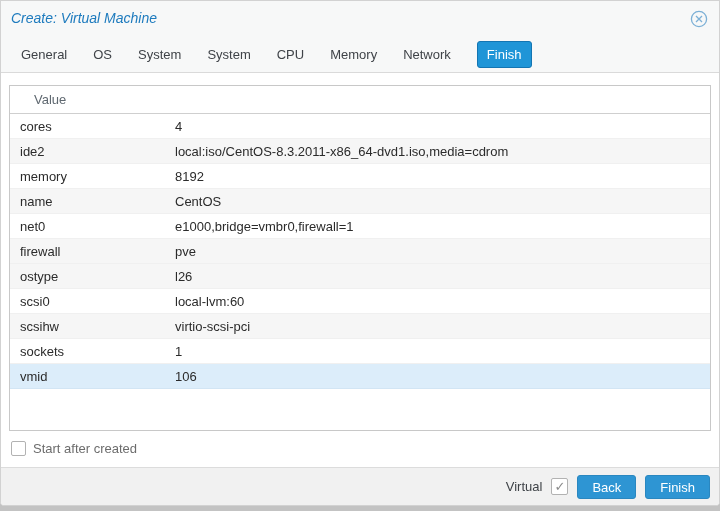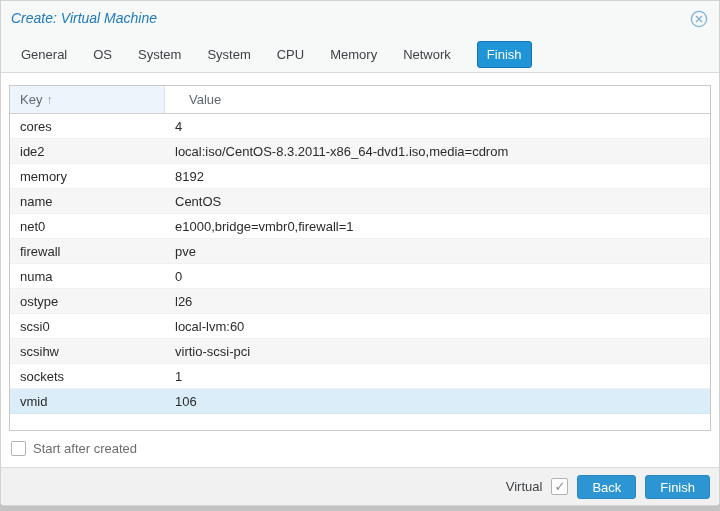--- a/index.html
+++ b/index.html
@@ -87,24 +87,20 @@
           <span class="tab">CPU</span>
           <span class="tab">Memory</span>
           <span class="tab">Network</span>
           <span class="tab active">Finish</span>
         </div>
     </div>
 
     <div class="body">
       <div class="kv-table">
         <div class="thead">
-          <div class="th th-key">
-            <span>Key</span>
-            <span class="sort-arrow">↑</span>
-          </div>
           <div class="th th-value">
             <span>Value</span>
           </div>
         </div>
         <div id="rows">
             <div class="row">
               <div class="td-key">cores</div>
               <div class="td-value">4</div>
             </div>
             <div class="row stripe">
@@ -119,24 +115,20 @@
               <div class="td-key">name</div>
               <div class="td-value">CentOS</div>
             </div>
             <div class="row">
               <div class="td-key">net0</div>
               <div class="td-value">e1000,bridge=vmbr0,firewall=1</div>
             </div>
             <div class="row stripe">
               <div class="td-key">firewall</div>
               <div class="td-value">pve</div>
-            </div>
-            <div class="row">
-              <div class="td-key">numa</div>
-              <div class="td-value">0</div>
             </div>
             <div class="row stripe">
               <div class="td-key">ostype</div>
               <div class="td-value">l26</div>
             </div>
             <div class="row">
               <div class="td-key">scsi0</div>
               <div class="td-value">local-lvm:60</div>
             </div>
             <div class="row stripe">

